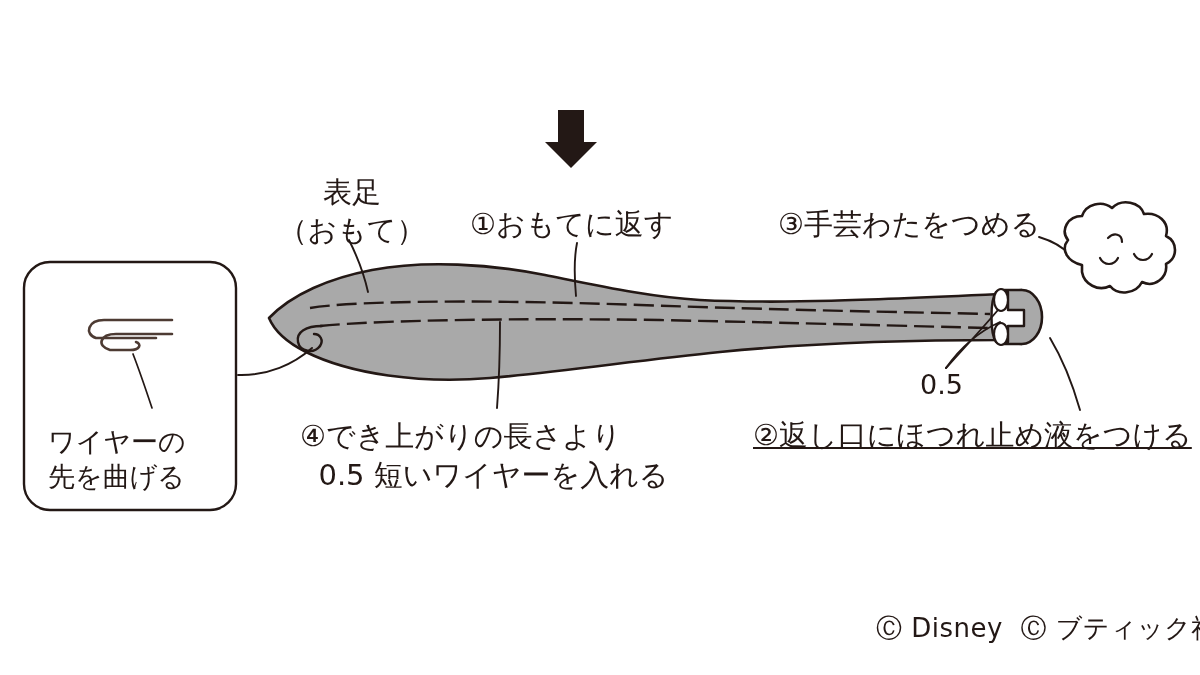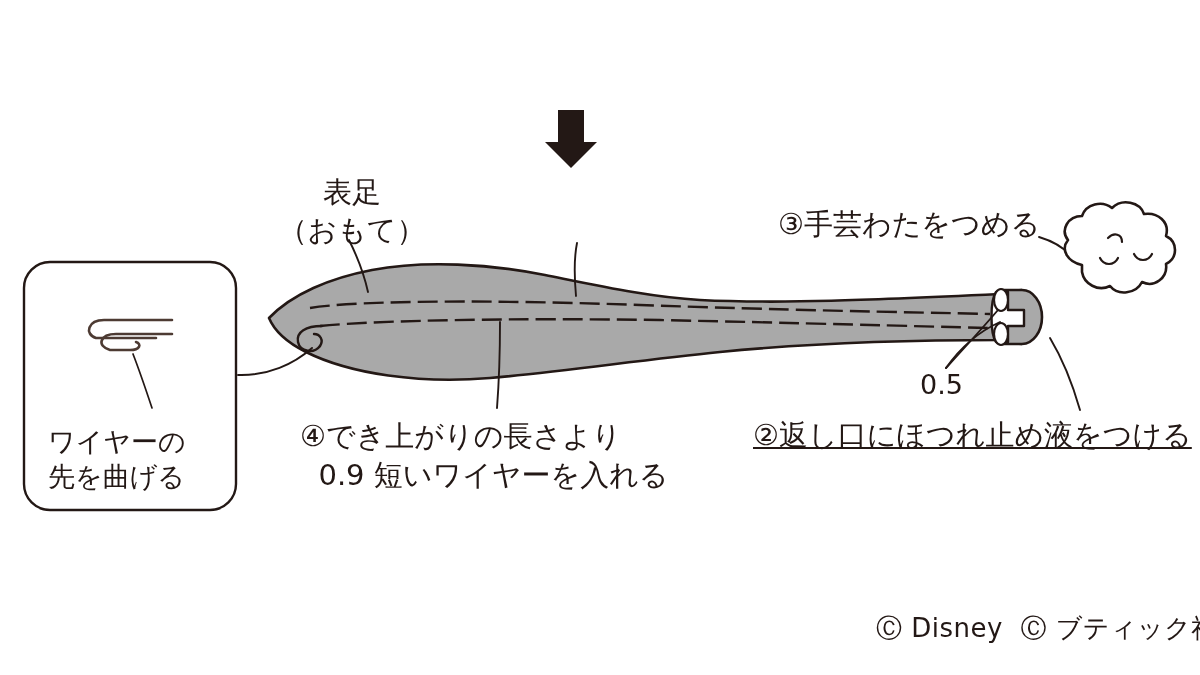--- a/index.html
+++ b/index.html
@@ -122,28 +122,29 @@
       </g>
 
       <path d="M152 408 C 146 390, 140 372, 133 354" fill="none" stroke="#231815" stroke-width="1.7" stroke-linecap="round"></path>
     </g>
 
   </svg>
 
   <div class="lbl lbl-c" id="label-omote-ashi">表足
 （おもて）</div>
 
+  <div class="lbl" id="label-step1">①おもてに返す</div>
 
   <div class="lbl" id="label-step3">③手芸わたをつめる</div>
 
   <div class="lbl" id="label-half">0.5</div>
 
   <div class="lbl" id="label-step2">②返し口にほつれ止め液をつける</div>
 
   <div class="lbl" id="label-step4">④でき上がりの長さより
-  0.9 短いワイヤーを入れる</div>
+  0.5 短いワイヤーを入れる</div>
 
   <div class="lbl" id="label-wire">ワイヤーの
 先を曲げる</div>
 
   <div class="lbl" id="copyright">Ⓒ Disney  Ⓒ ブティック社</div>
 
 </div>
 
 </body></html>

